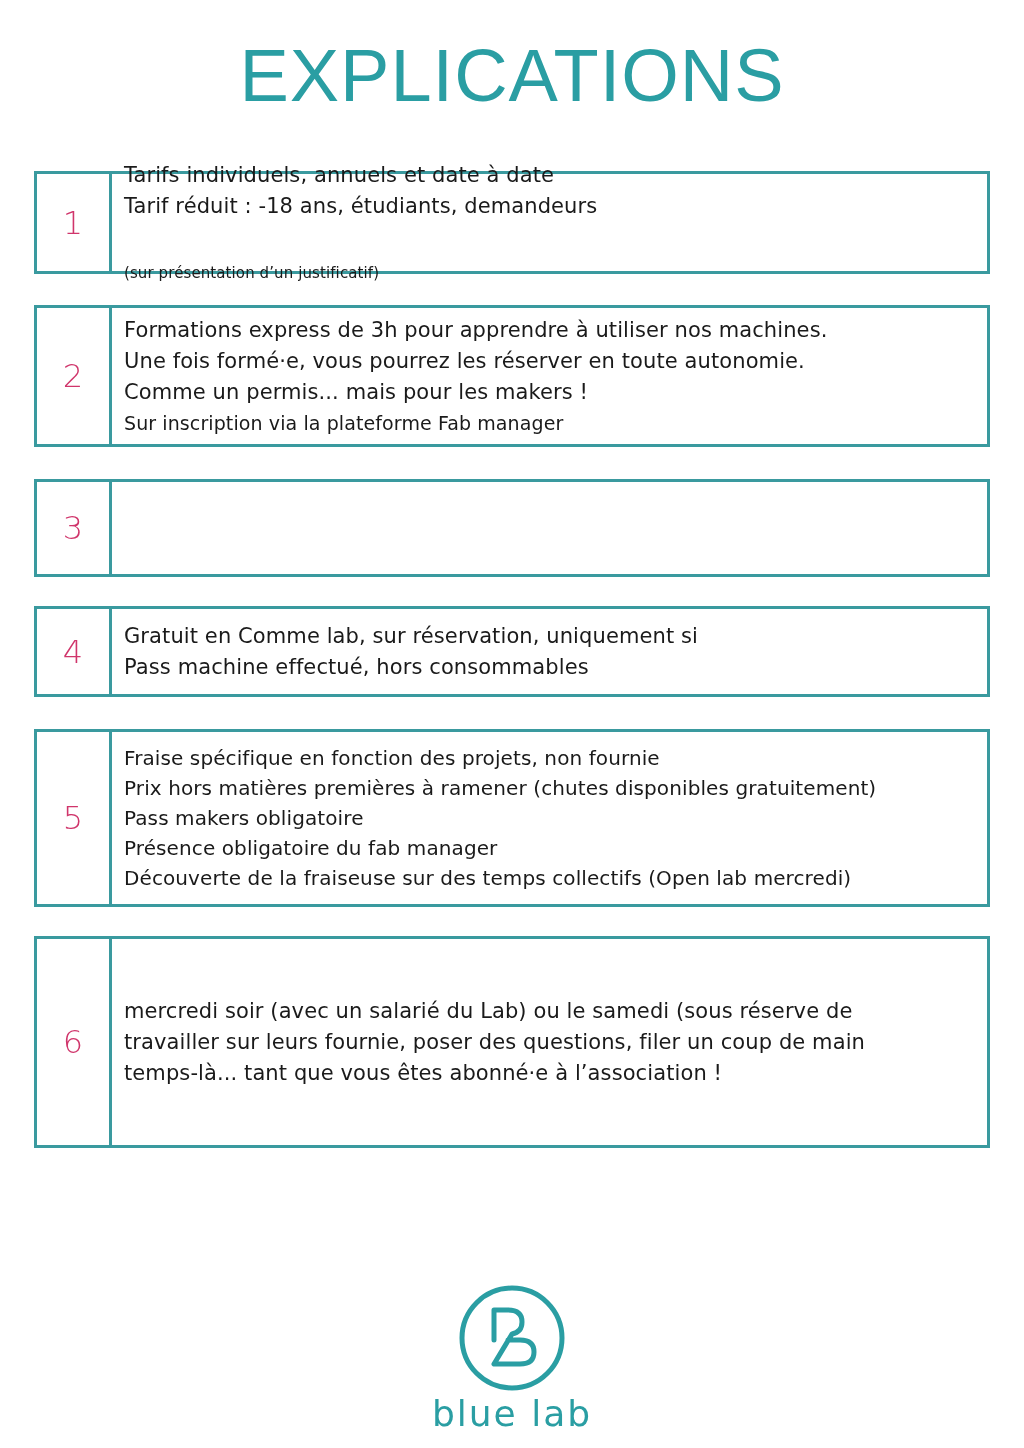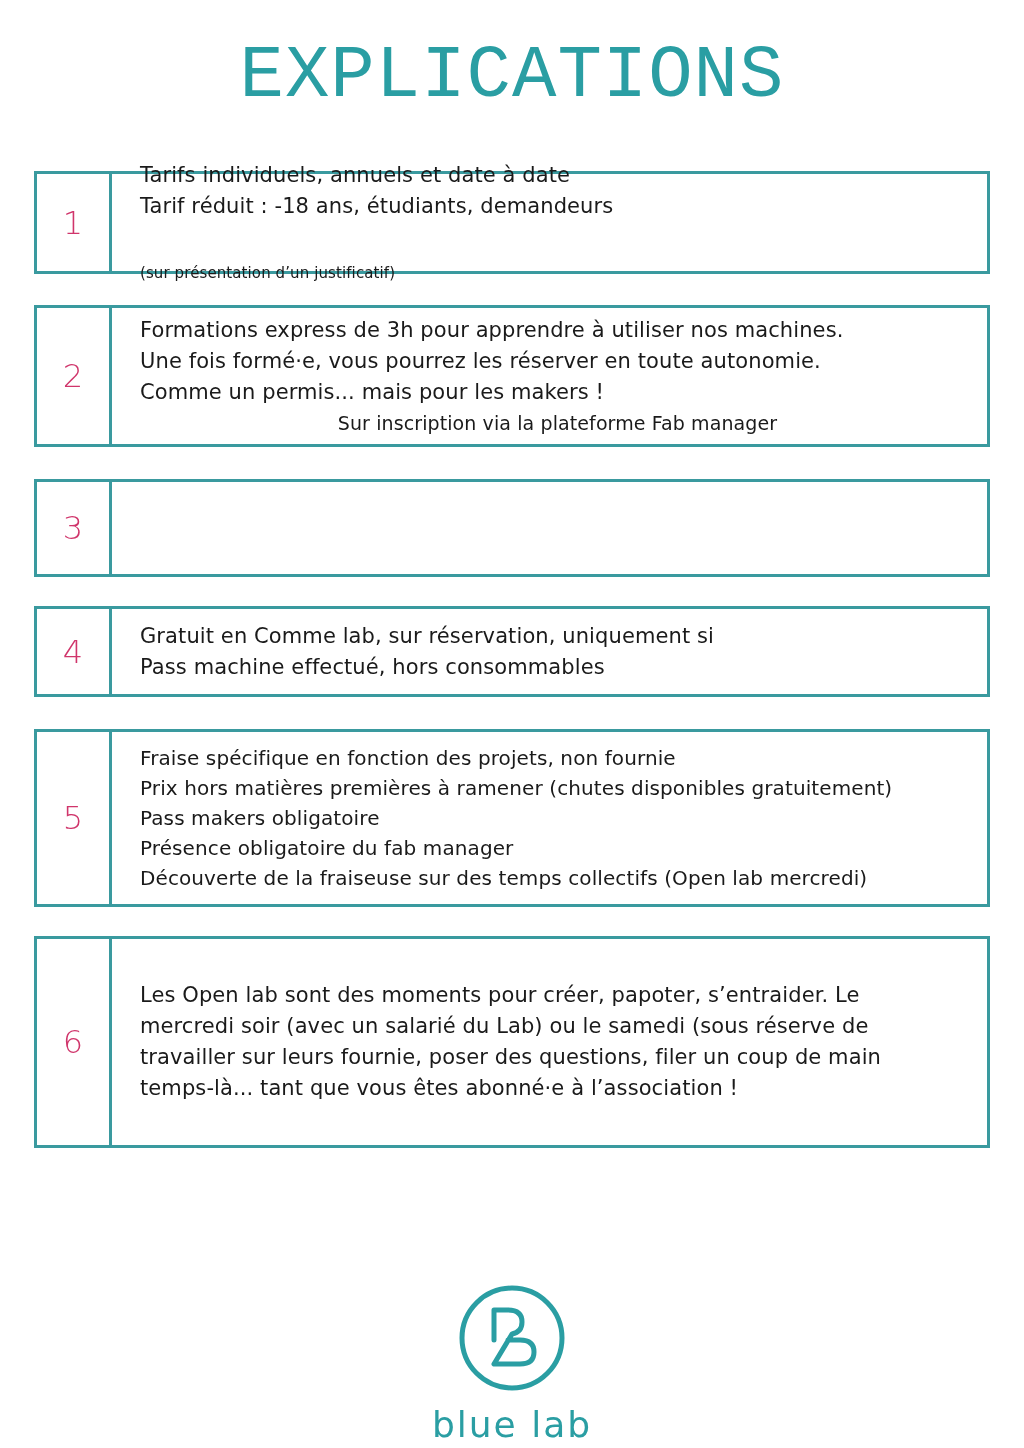--- a/index.html
+++ b/index.html
@@ -14,21 +14,21 @@
     overflow: hidden;
     font-family: "DejaVu Sans", sans-serif;
     color: #1a1a1a;
   }
   .title {
     position: absolute;
     left: 0;
     top: 34px;
     width: 1024px;
     text-align: center;
-    font-family: Liberation Mono, monospace;
+    font-family: Liberation Sans, sans-serif;
     font-size: 74px;
     letter-spacing: 1px;
     color: #2a9ea3;
     line-height: 84px;
   }
   .box {
     position: absolute;
     left: 34px;
     width: 956px;
     box-sizing: border-box;
@@ -46,60 +46,59 @@
     box-sizing: border-box;
   }
   .num {
     color: #d0356b;
     font-family: "DejaVu Sans", sans-serif;
     font-size: 32px;
     font-weight: 300;
   }
   .text-cell {
     flex: 1;
-    padding-left: 28px;
+    padding-left: 12px;
     padding-right: 12px;
     display: flex;
     flex-direction: column;
     justify-content: center;
   }
   .line {
     font-size: 21px;
     line-height: 31px;
     white-space: nowrap;
     letter-spacing: 0.1px;
   }
   .line.small {
     font-size: 15px;
     line-height: 24px;
     margin-top: 39px;
   }
   .line.medium {
     font-size: 19px;
     line-height: 30px;
-    text-align: center;
   }
   .box5 .line { font-size: 20px; line-height: 30px; }
   .box6 .line { font-size: 21px; line-height: 31px; }
 
   .logo {
     position: absolute;
     left: 0;
     top: 1282px;
     width: 1024px;
     text-align: center;
   }
   .logo svg { display: block; margin: 0 auto; }
   .logo-text {
     font-family: "DejaVu Sans", sans-serif;
     font-size: 36px;
     color: #2a9ea3;
     letter-spacing: 2px;
     line-height: 40px;
-    margin-top: 11px;
+    margin-top: 0;
   }
 </style>
 </head>
 <body>
 
 <div class="title">EXPLICATIONS</div>
 
 <div class="box box1" style="top:171px; height:103px;">
   <div class="num-cell">
     <span class="num">1</span>
@@ -150,21 +149,20 @@
     <div class="line">Présence obligatoire du fab manager</div>
     <div class="line">Découverte de la fraiseuse sur des temps collectifs (Open lab mercredi)</div>
   </div>
 </div>
 
 <div class="box box6" style="top:936px; height:212px;">
   <div class="num-cell">
     <span class="num">6</span>
   </div>
   <div class="text-cell">
-    <div class="line">Les Open lab sont des moments pour créer, papoter, s’entraider. Le</div>
     <div class="line">mercredi soir (avec un salarié du Lab) ou le samedi (sous réserve de</div>
     <div class="line">travailler sur leurs fournie, poser des questions, filer un coup de main</div>
     <div class="line">temps-là... tant que vous êtes abonné·e à l’association !</div>
   </div>
 </div>
 
 <div class="logo">
   <svg width="112" height="112" viewBox="0 0 112 112">
     <circle cx="56" cy="56" r="50" fill="none" stroke="#2a9ea3" stroke-width="5"></circle>
     <path d="M38 28 L38 58 M38 28 L52 28 Q66 28 66 40 Q66 50 56 52 L38 82 L64 82 Q78 82 78 70 Q78 58 64 58 L52 58" fill="none" stroke="#2a9ea3" stroke-width="5" stroke-linecap="round" stroke-linejoin="round"></path>

